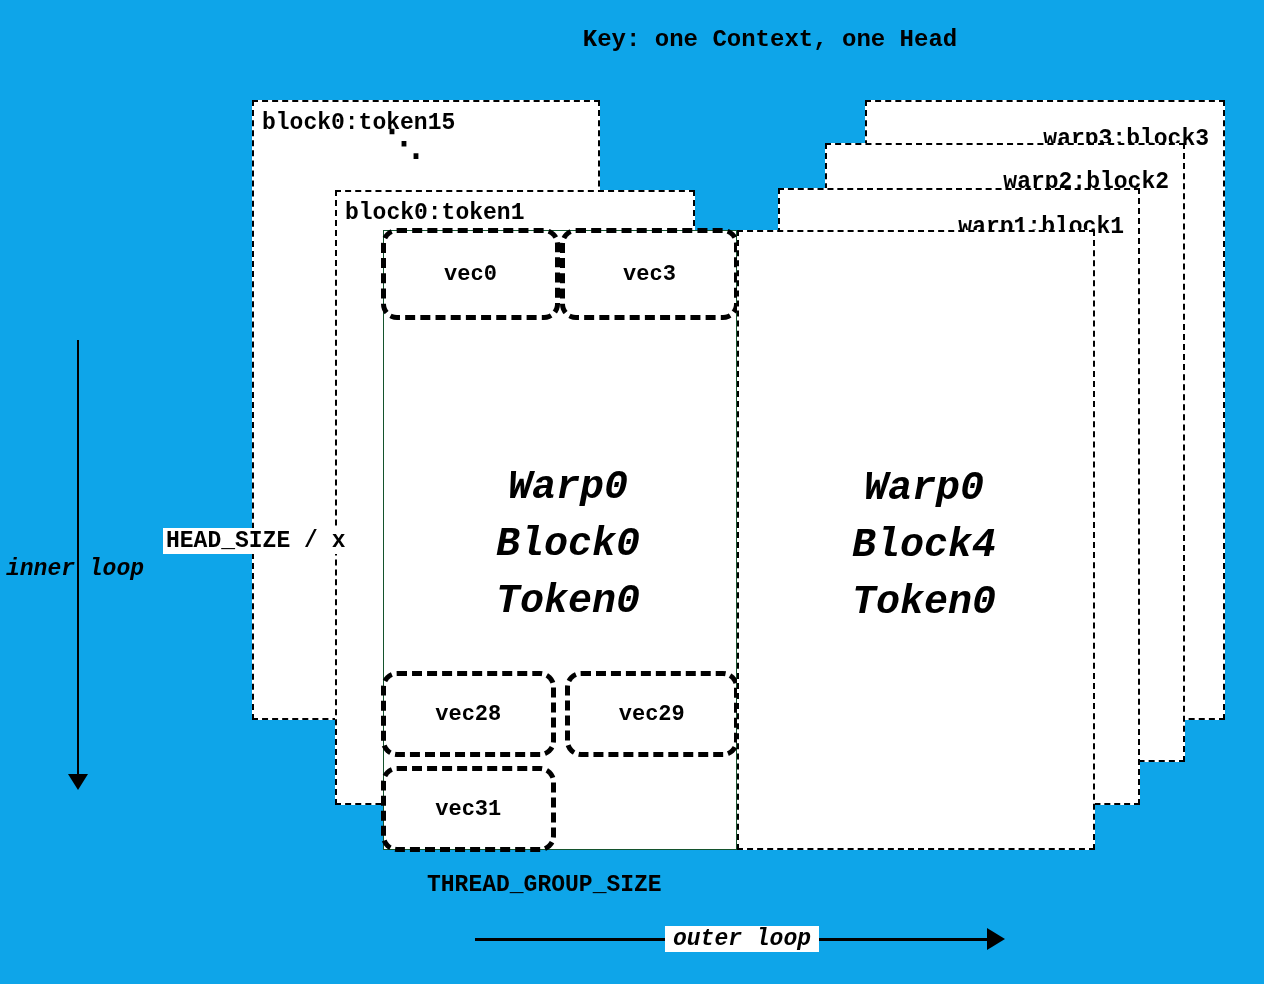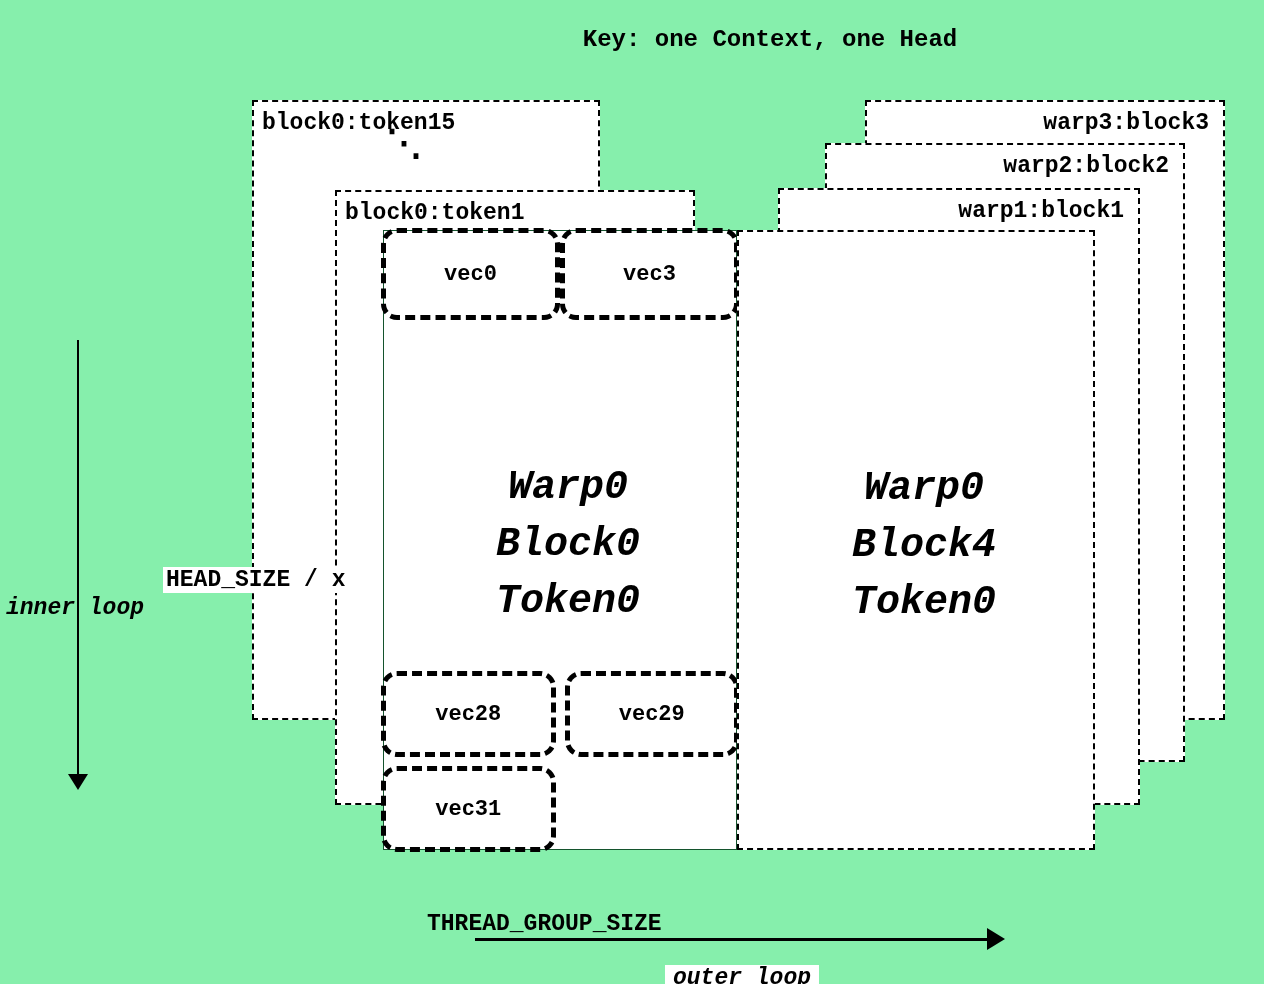--- a/index.html
+++ b/index.html
@@ -1,21 +1,21 @@
 <!DOCTYPE html>
 <html><head>
 <meta charset="utf-8">
 <style>
   * { margin: 0; padding: 0; box-sizing: border-box; }
   html, body { background: #ffffff; }
   .stage {
     position: relative;
     width: 1264px;
     height: 984px;
-    background: #86efac;
+    background: #0ea5e9;
     font-family: "Liberation Mono", "DejaVu Sans Mono", monospace;
     color: #000;
     overflow: hidden;
   }
   .abs { position: absolute; }
 
   .diagram-title {
     left: 770px; top: 26px;
     transform: translateX(-50%);
     font-size: 24px; font-weight: bold;
@@ -26,21 +26,21 @@
   .card {
     border: 2px dashed #000;
     background: #ffffff;
   }
   .card-label {
     position: absolute;
     font-size: 23px; font-weight: bold;
     white-space: nowrap;
   }
   .card-label.left-al  { left: 8px;  top: 8px; }
-  .card-label.right-al { right: 14px; top: 8px; text-align: center; }
+  .card-label.right-al { right: 14px; top: 24px; text-align: center; }
 
   #cardA { left: 252px; top: 100px; width: 348px; height: 620px; z-index: 1; }
   #cardB { left: 335px; top: 190px; width: 360px; height: 615px; z-index: 2; }
 
   #cardC { left: 865px; top: 100px; width: 360px; height: 620px; z-index: 1; }
   #cardD { left: 825px; top: 143px; width: 360px; height: 619px; z-index: 2; }
   #cardE { left: 778px; top: 188px; width: 362px; height: 617px; z-index: 3; }
 
   .dots {
     left: 386px; top: 128px;
@@ -85,21 +85,20 @@
     display: flex; align-items: center; justify-content: center;
     font-size: 22px; font-weight: bold;
     background: transparent;
   }
 
   
   .annot {
     font-size: 23px; font-weight: bold;
     white-space: nowrap;
     z-index: 5;
-    margin-top: 39px;
   }
   .annot.ital { font-style: italic; }
 
   #headSizeLabel { left: 163px; top: 528px; background: #fff; padding: 0 3px; }
   #innerLoopLabel { left: 6px; top: 556px; }
   #threadGroupLabel { left: 427px; top: 872px; }
   #outerLoopLabel {
     left: 742px; top: 926px;
     transform: translateX(-50%);
     background: #fff; padding: 0 8px;

